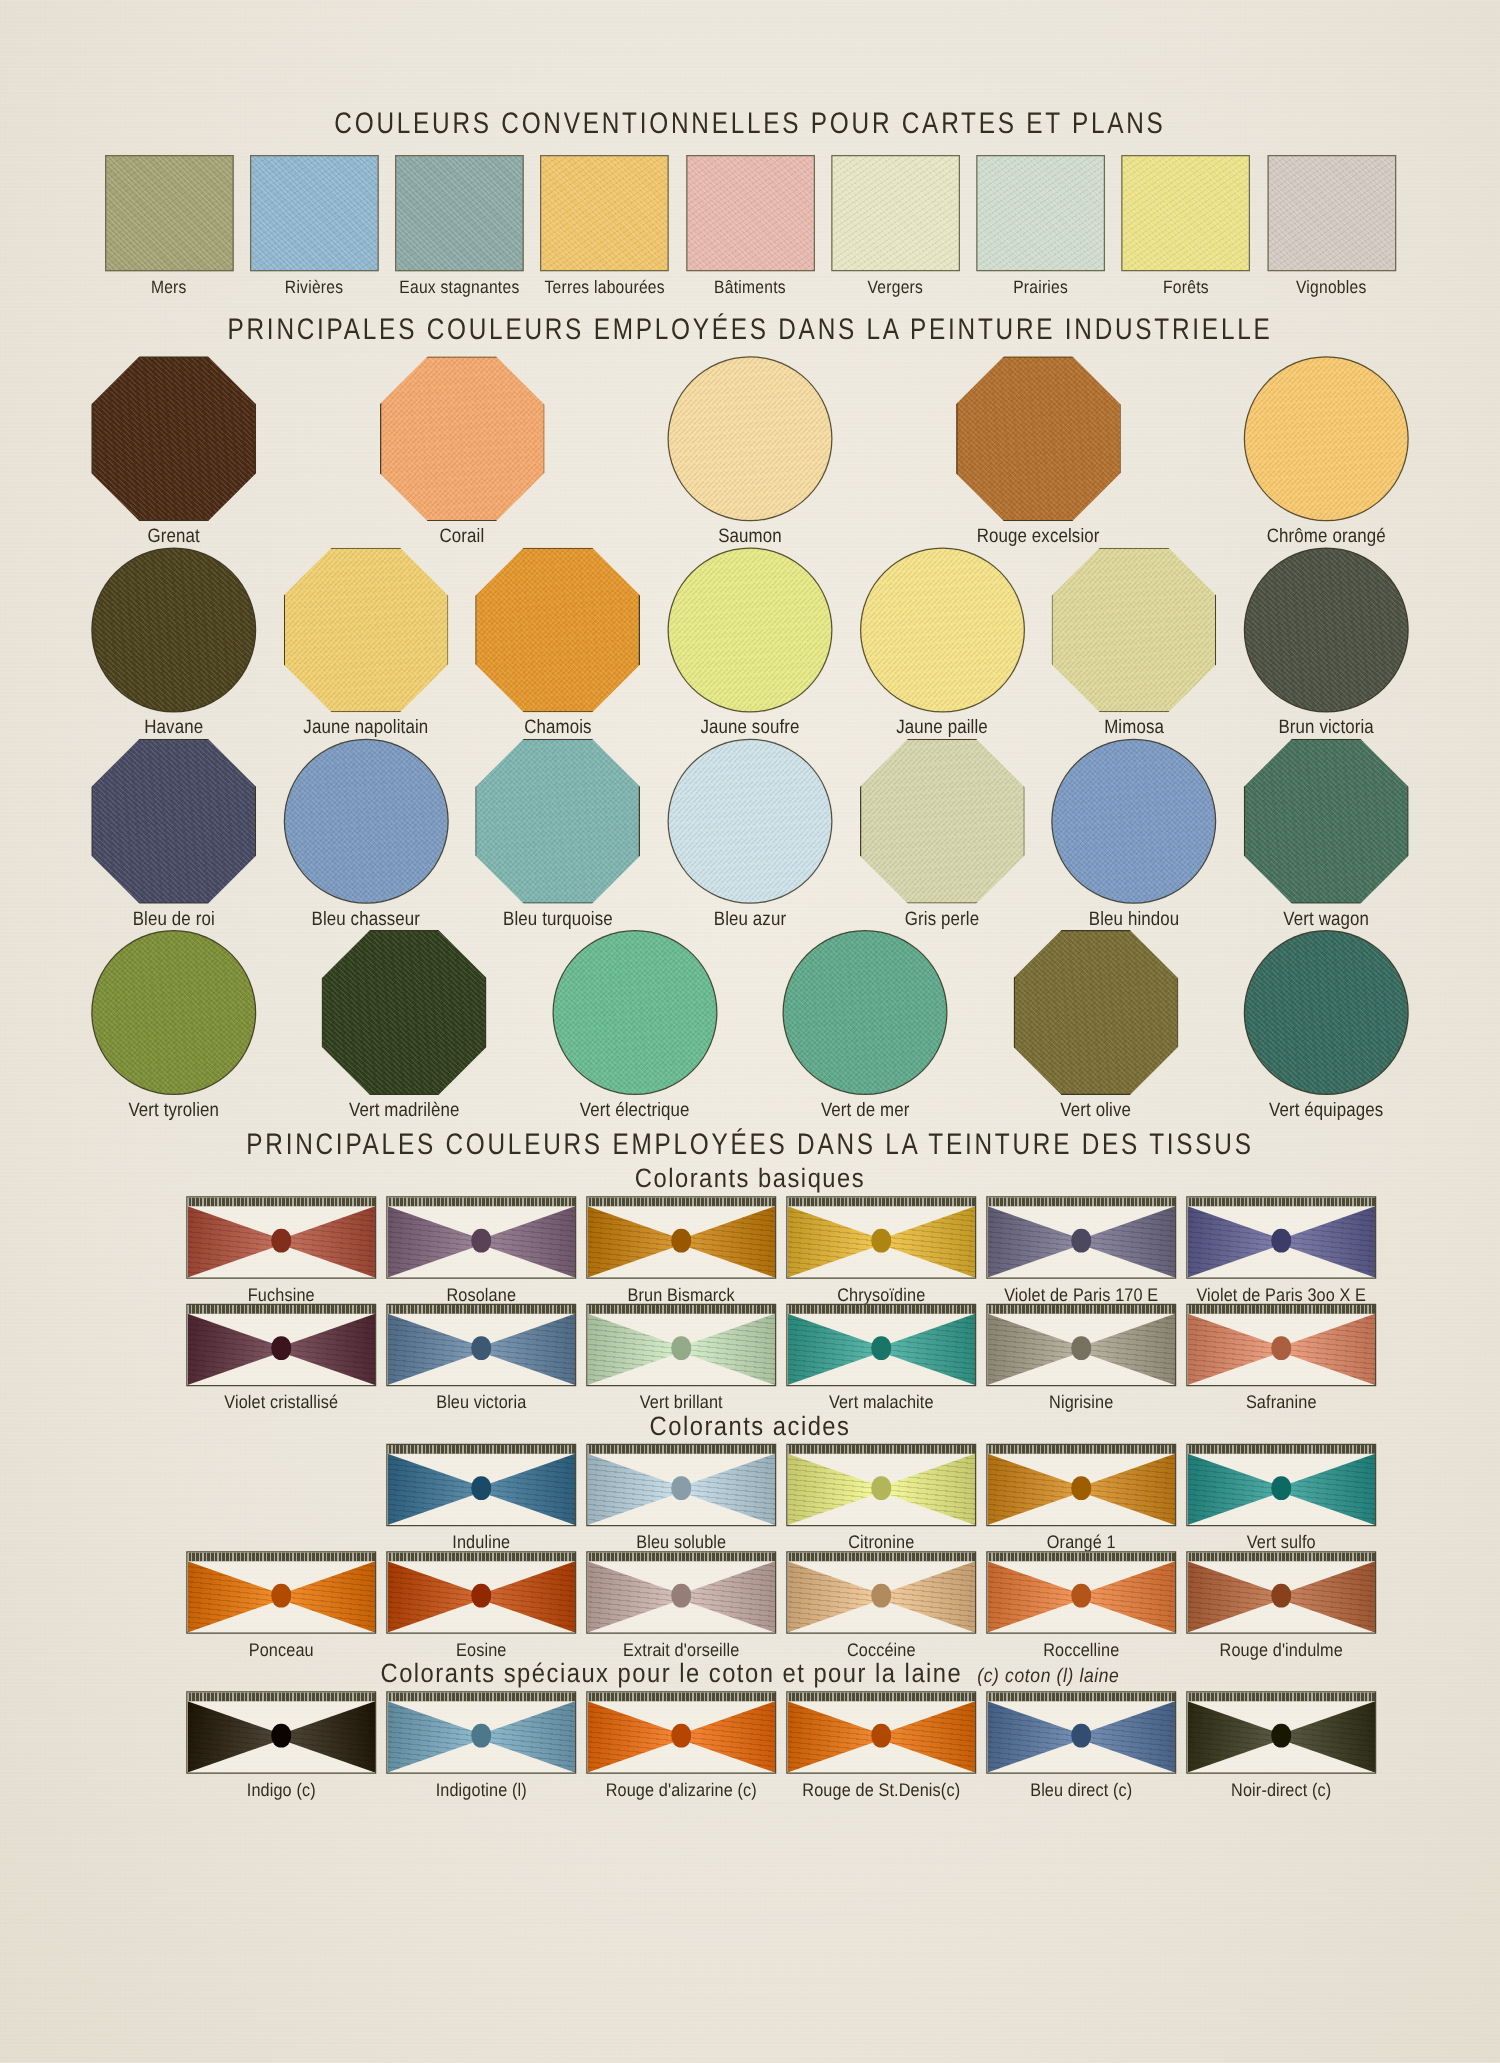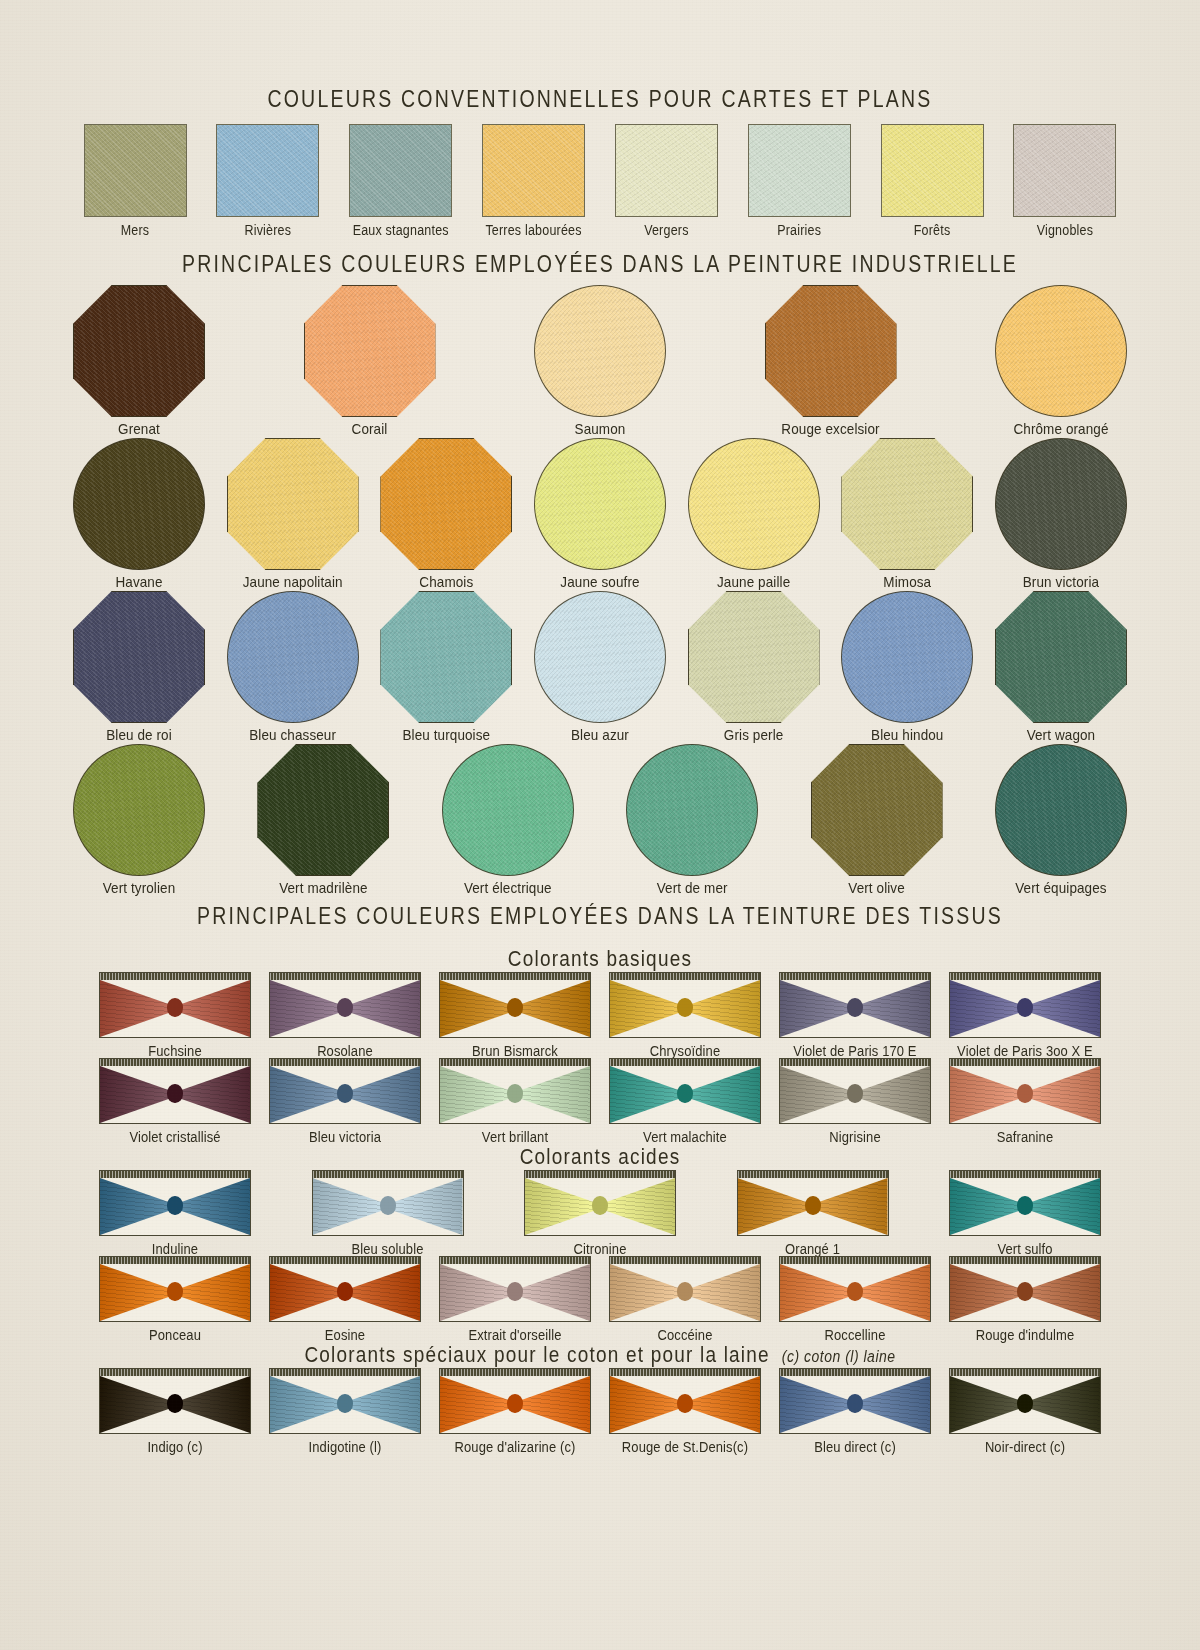--- a/index.html
+++ b/index.html
@@ -112,22 +112,22 @@
     box-shadow:inset 0 0 0 1px rgba(55,50,30,.9);
     clip-path:polygon(29.3% 0%,70.7% 0%,100% 29.3%,100% 70.7%,70.7% 100%,29.3% 100%,0% 70.7%,0% 29.3%);
   }
   .paintlabel{
     margin-top:4px;font-size:13.5px;color:#2f2c1e;white-space:nowrap;
     letter-spacing:.1px;transform:scaleY(1.15);
     font-family:"Liberation Sans", sans-serif;
   }
 
   
-  .dyegrid{width:1010px;margin:15px auto;}
-  .dyerow{display:flex;justify-content:space-between;}
+  .dyegrid{width:1010px;margin:0 auto;}
+  .dyerow{display:flex;justify-content:flex-end;}
   .dyecell{width:160px;display:flex;flex-direction:column;align-items:center;}
   .skein{
     width:152px;height:66px;
     border:1px solid #4a4734;
     box-sizing:border-box;
     position:relative;
     background:#f3efe4;
     overflow:hidden;
   }
   .skein .bar{
@@ -188,20 +188,26 @@
         </div>
         <div class="maplabel">Eaux stagnantes</div>
       </div>
       <div class="mapcell">
         <div class="mapswatch" style="background:#f0c469">
           <div class="tex"></div>
         </div>
         <div class="maplabel">Terres labourées</div>
       </div>
       <div class="mapcell">
+        <div class="mapswatch" style="background:#e7b8ad">
+          <div class="tex"></div>
+        </div>
+        <div class="maplabel">Bâtiments</div>
+      </div>
+      <div class="mapcell">
         <div class="mapswatch" style="background:#e6e6c4">
           <div class="tex"></div>
         </div>
         <div class="maplabel">Vergers</div>
       </div>
       <div class="mapcell">
         <div class="mapswatch" style="background:#cfdcce">
           <div class="tex"></div>
         </div>
         <div class="maplabel">Prairies</div>

